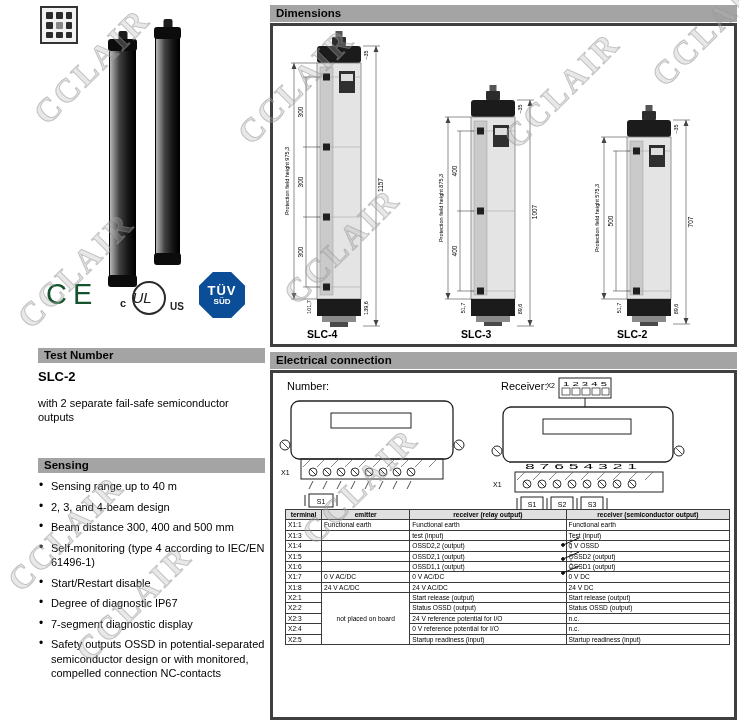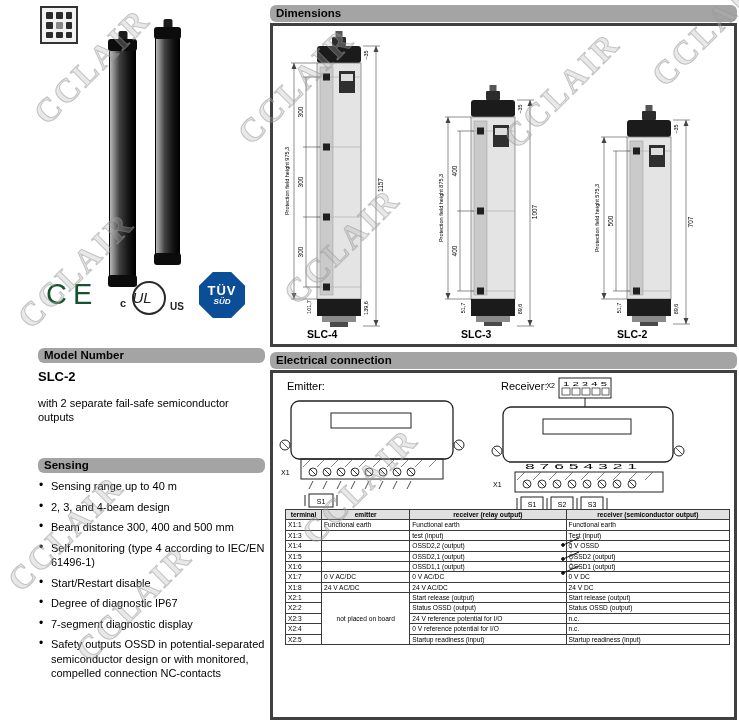--- a/index.html
+++ b/index.html
@@ -1,36 +1,36 @@
 <!DOCTYPE html>
 <html><head>
 <meta charset="utf-8">
 <style>
   html,body{margin:0;padding:0;}
   body{width:739px;height:723px;position:relative;font-family:"Liberation Sans",sans-serif;background:#fff;overflow:hidden;color:#000;}
   .page{position:absolute;inset:0;}
-  .hbar{position:absolute;height:16px;background:#a4a4a4;color:#050505;font-weight:bold;font-size:11.5px;line-height:16px;padding-left:6px;box-sizing:border-box;border-radius:6px;}
+  .hbar{position:absolute;height:16px;background:#a4a4a4;color:#050505;font-weight:bold;font-size:11.5px;line-height:16px;padding-left:6px;box-sizing:border-box;}
   .panel{position:absolute;background:#fff;border:3px solid #404040;box-sizing:border-box;}
   svg{font-family:"Liberation Sans",sans-serif;display:block;position:absolute;}
   .abs{position:absolute;}
   .wm{position:absolute;z-index:40;pointer-events:none;font-family:"Liberation Serif",serif;font-size:33px;font-weight:bold;letter-spacing:3px;color:rgba(178,178,178,0.30);-webkit-text-stroke:1px rgba(148,148,148,0.5);transform:rotate(-45deg);}
   .model-name{position:absolute;font-size:13px;font-weight:bold;}
   .model-desc{position:absolute;font-size:11px;line-height:14px;width:218px;}
   .features-list{position:absolute;width:230px;list-style:none;margin:0;padding:0;}
   .features-list li{position:relative;padding-left:13px;margin-bottom:6px;font-size:11px;line-height:14.5px;}
   .features-list li::before{content:"\2022";position:absolute;left:1px;top:-1px;font-size:12px;}
   .cert-ce{position:absolute;font-size:29px;letter-spacing:6px;color:#14532d;}
   .cert-ul{position:absolute;width:64px;height:42px;}
   .cert-ul .ring{position:absolute;left:12px;top:0;width:34px;height:34px;border:2.5px solid #2a2a2a;border-radius:50%;box-sizing:border-box;}
   .cert-ul .ul{position:absolute;left:12px;top:8px;width:20px;text-align:center;font-size:15px;font-weight:normal;font-style:italic;color:#222;}
   .cert-ul .c{position:absolute;left:0;top:16px;font-size:11px;font-weight:bold;color:#222;}
   .cert-ul .us{position:absolute;right:0;top:20px;font-size:10px;font-weight:bold;color:#222;}
   .cert-tuv{position:absolute;width:46px;height:46px;background:#0b4d96;clip-path:polygon(30% 0,70% 0,100% 30%,100% 70%,70% 100%,30% 100%,0 70%,0 30%);display:flex;flex-direction:column;align-items:center;justify-content:center;color:#fff;}
   .cert-tuv .t1{font-size:13px;font-weight:bold;letter-spacing:1px;line-height:13px;}
-  .cert-tuv .t2{font-size:8px;font-weight:bold;line-height:9px;font-style:italic;}
+  .cert-tuv .t2{font-size:8px;font-weight:bold;line-height:9px;}
   .sensor-bar{position:absolute;}
   .sensor-bar .gland{position:absolute;top:-9px;left:50%;transform:translateX(-50%);width:9px;height:9px;background:#1c1c1c;border-radius:2px 2px 0 0;}
   .sensor-bar .body{position:absolute;inset:0;background:linear-gradient(90deg,#b8b8b8 0,#8c8c8c 14%,#404040 38%,#161616 72%,#000 100%);border:1px solid #000;border-radius:2px;}
   .sensor-bar .cap{position:absolute;left:-1px;right:-1px;height:12px;background:#0c0c0c;border-radius:3px;}
   .sensor-bar .cap.top{top:-1px;}
   .sensor-bar .cap.bottom{bottom:-1px;}
   .diag-label{position:absolute;font-size:11px;}
   .conn-table{position:absolute;border-collapse:collapse;table-layout:fixed;background:#fff;}
   .conn-table th,.conn-table td{border:1px solid #3a3a3a;font-size:6.6px;line-height:1.12;padding:1px 2px;vertical-align:middle;text-align:left;overflow:hidden;white-space:nowrap;}
   .conn-table th{background:#e0e0e0;font-weight:bold;text-align:center;white-space:normal;}
@@ -78,21 +78,21 @@
     <span class="ring"></span>
     <span class="ul">UL</span>
     <span class="us">US</span>
   </div>
 
   <div class="cert-tuv" style="left:199px;top:272px">
     <span class="t1">TÜV</span>
     <span class="t2">SÜD</span>
   </div>
 
-  <div class="hbar" style="left:38px;top:348px;width:227px;height:15px;line-height:15px">Model Number</div>
+  <div class="hbar" style="left:38px;top:348px;width:227px;height:15px;line-height:15px">Test Number</div>
   <div class="model-name" style="left:38px;top:369px">SLC-2</div>
   <div class="model-desc" style="left:38px;top:396px">with 2 separate fail-safe semiconductor outputs</div>
 
   <div class="hbar" style="left:38px;top:458px;width:227px;height:15px;line-height:15px">Sensing</div>
   <ul class="features-list" style="left:38px;top:479px">
 
       <li>Sensing range up to 40 m</li>
 
       <li>2, 3, and 4-beam design</li>
 
@@ -239,21 +239,21 @@
       <text transform="rotate(-90 91 25)" x="91" y="25" text-anchor="middle" font-size="5.5">~35</text>
       <text transform="rotate(-90 34 204)" x="34" y="204" text-anchor="middle" font-size="5.5">51,7</text>
       <text transform="rotate(-90 91 205)" x="91" y="205" text-anchor="middle" font-size="5.5">89,6</text>
       <text x="30" y="234" font-size="10.5" font-weight="bold">SLC-2</text>
     </svg>
   </div>
 
   <div class="hbar" style="left:270px;top:352px;width:467px;height:17px;line-height:17px">Electrical connection</div>
   <div class="panel" style="left:270px;top:370px;width:467px;height:350px">
 
-    <div class="diag-label" style="left:14px;top:7px">Emitter:</div>
+    <div class="diag-label" style="left:14px;top:7px">Number:</div>
     <div class="diag-label" style="left:228px;top:7px">Receiver:</div>
 
     <svg style="left:6px;top:22px" width="200" height="116" viewBox="0 0 200 116">
       <rect x="12" y="6" width="162" height="58" rx="8" fill="none" stroke="#222" stroke-width="1.3"></rect>
       <circle cx="6" cy="50" r="5" fill="none" stroke="#222"></circle>
         <line x1="3" y1="47" x2="9" y2="53" stroke="#222" stroke-width="0.8"></line>
       <circle cx="180" cy="50" r="5" fill="none" stroke="#222"></circle>
         <line x1="177" y1="47" x2="183" y2="53" stroke="#222" stroke-width="0.8"></line>
       <rect x="52" y="18" width="80" height="15" fill="none" stroke="#222"></rect>
       <rect x="22" y="64" width="142" height="20" fill="none" stroke="#222"></rect>

